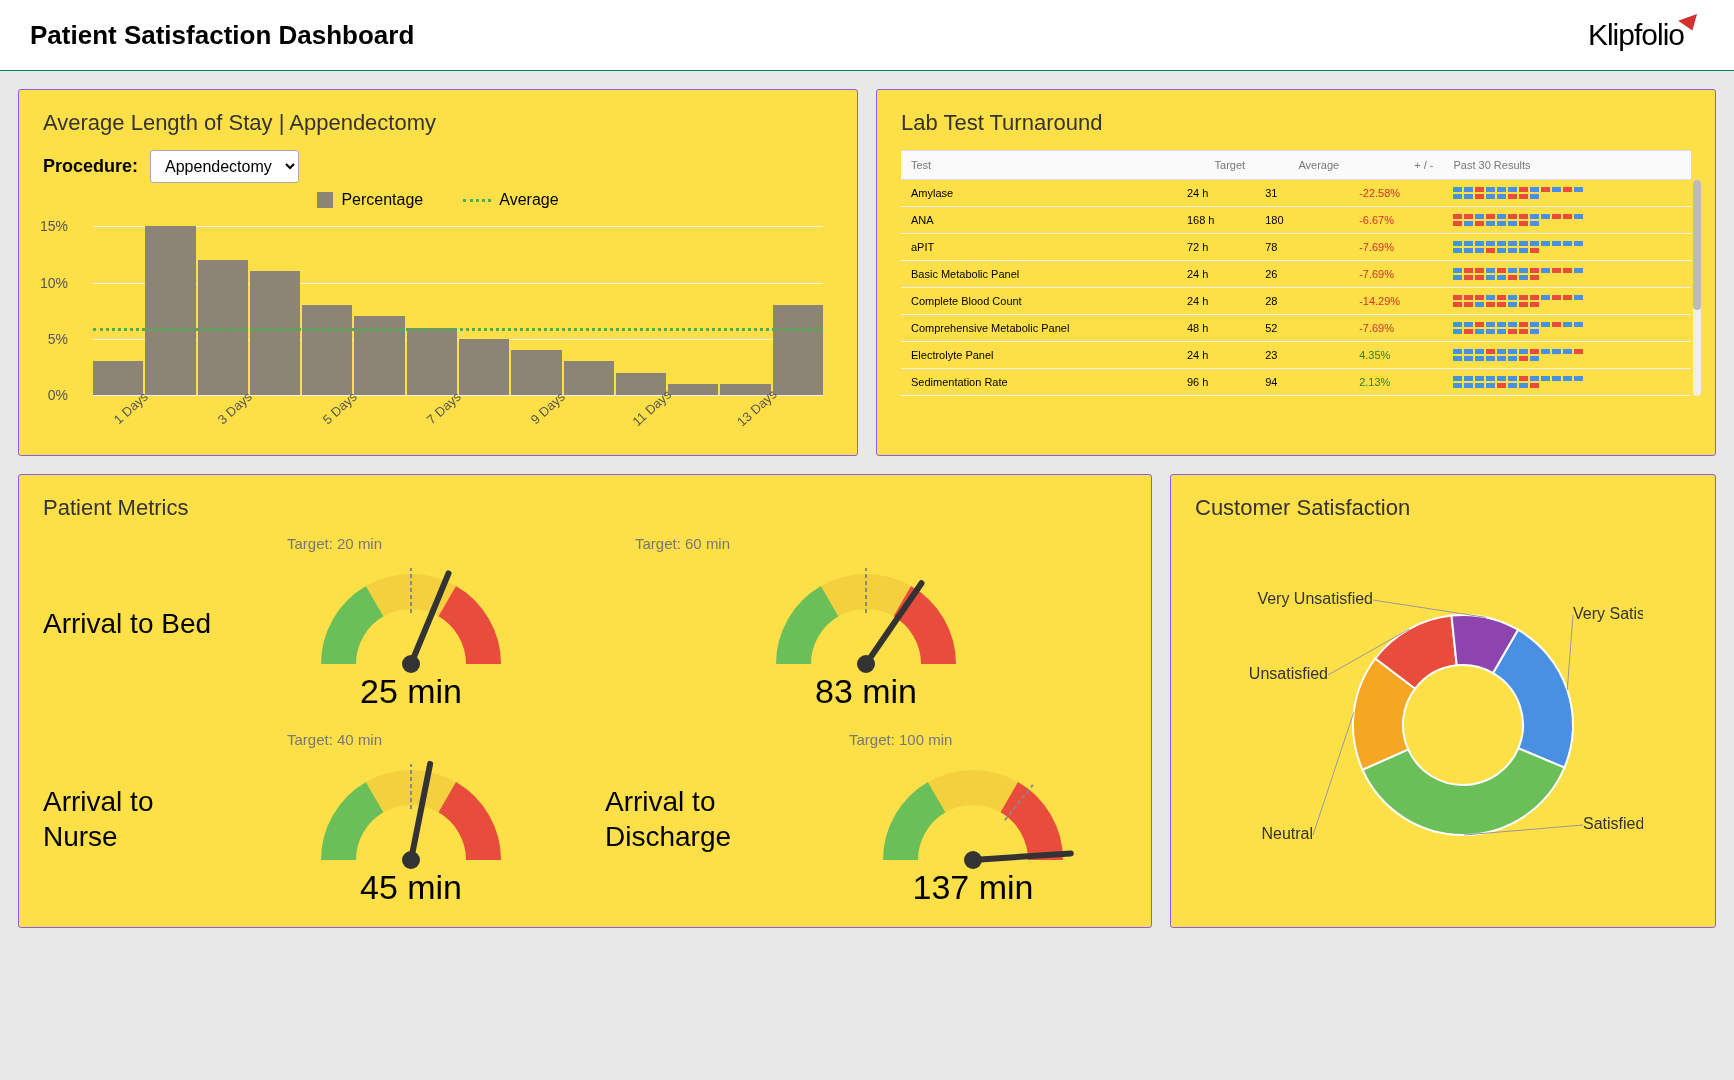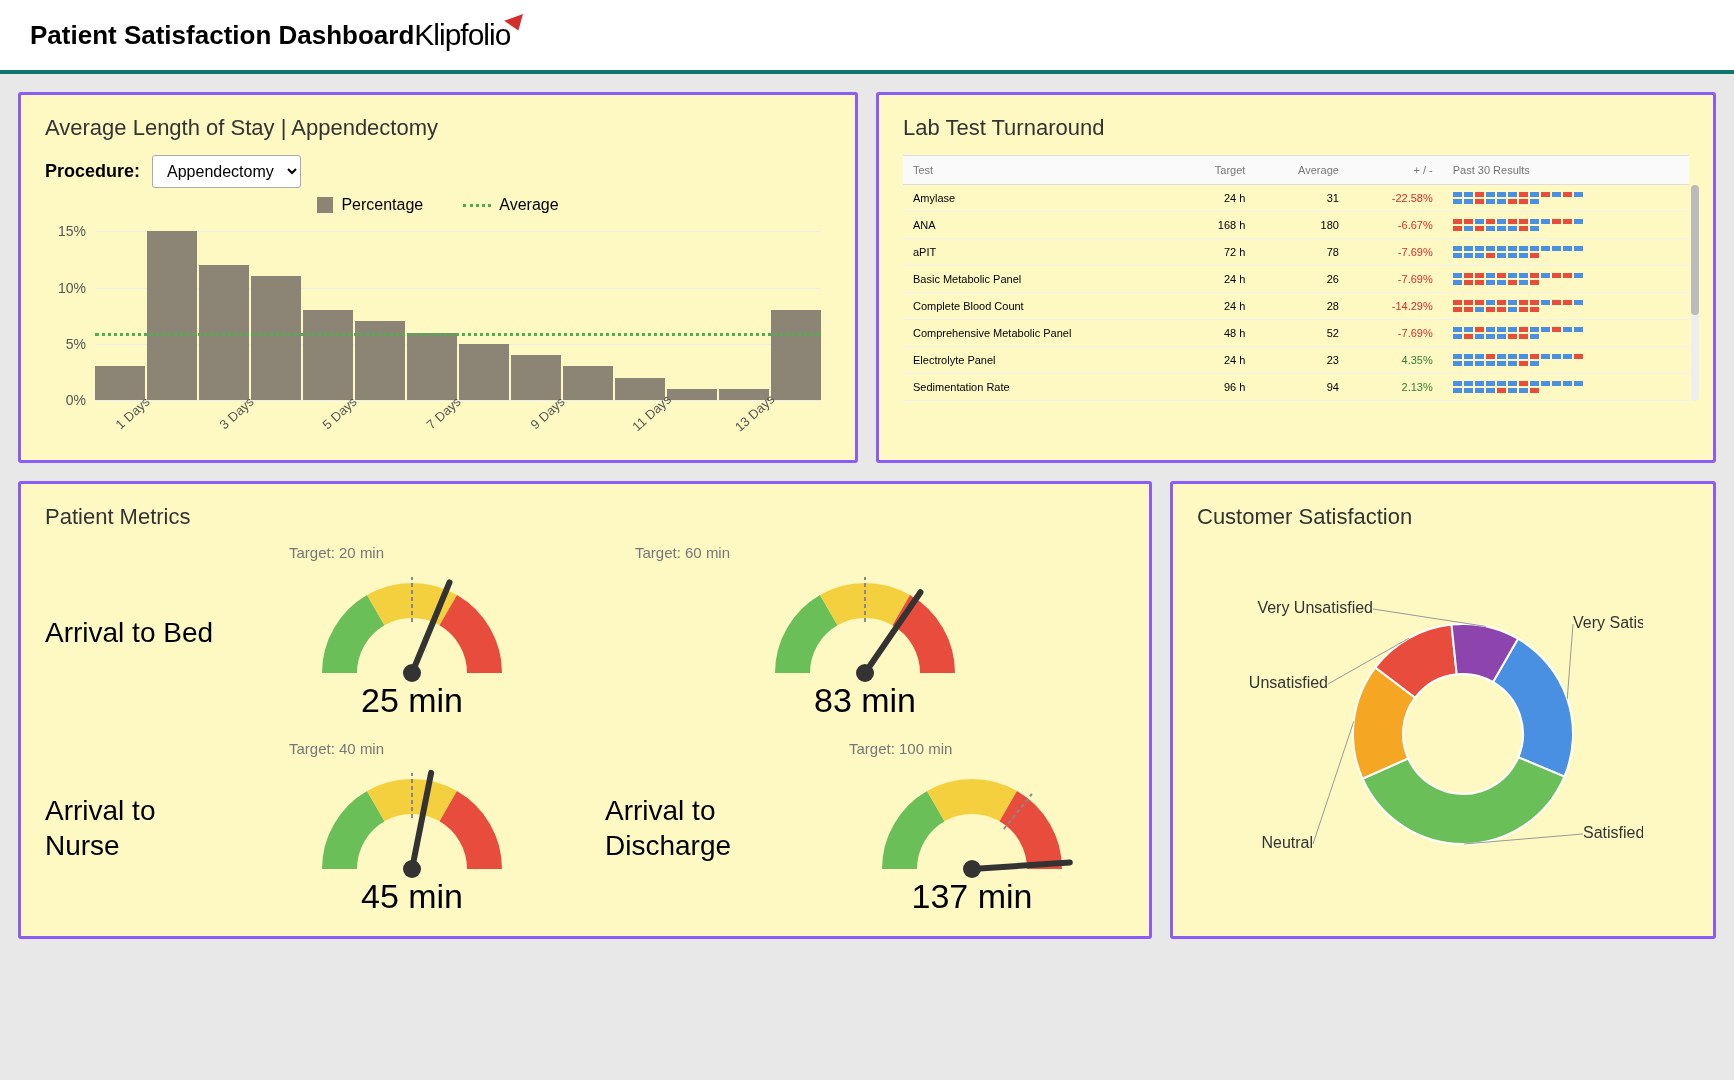--- a/index.html
+++ b/index.html
@@ -6,22 +6,23 @@
 body {
   font-family: -apple-system, BlinkMacSystemFont, "Segoe UI", Arial, sans-serif;
   background: #e8e8e8;
   width: 1734px;
   height: 1080px;
   overflow: hidden;
 }
 .header {
   background: #fff;
   padding: 18px 30px;
-  border-bottom: 4px solid #0f766e;
+  border-bottom: 1px solid #0f766e;
   display: flex;
+  justify-content: space-between;
   align-items: center;
 }
 .header h1 { font-size: 26px; font-weight: 700; }
 .logo { font-size: 30px; font-weight: 400; letter-spacing: -1px; position: relative; }
 .logo .tri {
   display: inline-block;
   width: 0; height: 0;
   border-left: 10px solid transparent;
   border-right: 10px solid transparent;
   border-top: 14px solid #d32f2f;
@@ -31,22 +32,22 @@
   left: -4px;
 }
 .grid {
   padding: 18px;
   display: grid;
   gap: 18px;
 }
 .row1 { grid-template-columns: 1fr 1fr; display: grid; gap: 18px; }
 .row2 { grid-template-columns: 1.35fr 0.65fr; display: grid; gap: 18px; }
 .card {
-  background: #fef9c3;
-  border: 3px solid #8b5cf6;
+  background: #fde047;
+  border: 1px solid #8b5cf6;
   border-radius: 3px;
   padding: 20px 24px;
 }
 .card-title { font-size: 22px; font-weight: 400; color: #333; margin-bottom: 14px; }
 
 .proc-row { display: flex; align-items: center; gap: 12px; margin-bottom: 8px; }
 .proc-row label { font-size: 18px; font-weight: 600; }
 .proc-select {
   padding: 6px 10px;
   border: 1px solid #aaa;
@@ -54,37 +55,37 @@
   font-size: 16px;
   background: #fff;
 }
 .legend { display: flex; gap: 40px; justify-content: center; font-size: 16px; margin-bottom: 6px; }
 .legend .item { display: flex; align-items: center; gap: 8px; }
 .legend .swatch { width: 16px; height: 16px; background: #8c8474; }
 .legend .dash { width: 28px; border-top: 3px dotted #4caf50; }
 
 .bar-chart { position: relative; height: 220px; margin-left: 50px; margin-right: 10px; }
 .y-axis { position: absolute; left: -50px; top: 0; bottom: 40px; width: 45px; }
-.y-tick { position: absolute; right: 4px; font-size: 14px; color: #555; transform: translateY(-50%); }
+.y-tick { position: absolute; right: 20px; font-size: 14px; color: #555; transform: translateY(-50%); }
 .y-line { position: absolute; left: 0; right: 0; border-top: 1px solid #eee; }
 .plot { position: absolute; left: 0; right: 0; top: 0; bottom: 40px; display: flex; align-items: flex-end; gap: 2px; }
 .bar { flex: 1; background: #8c8474; position: relative; }
 .avg-line { position: absolute; left: 0; right: 0; border-top: 3px dotted #4caf50; z-index: 2; }
 .x-labels { position: absolute; left: 0; right: 0; bottom: 0; height: 40px; display: flex; }
 .x-labels span { flex: 1; font-size: 13px; color: #555; text-align: center; transform: rotate(-42deg); transform-origin: top center; padding-top: 10px; }
 
 .lab-table { width: 100%; border-collapse: collapse; font-size: 11px; position: relative; }
 .lab-table th {
   text-align: left; font-weight: 400; color: #777;
   padding: 8px 10px; border-bottom: 1px solid #ddd; border-top: 1px solid #ddd;
   background: #fafafa;
 }
 .lab-table th.r { text-align: right; }
 .lab-table td { padding: 7px 10px; border-bottom: 1px solid #f0f0f0; }
-.lab-table td.r { text-align: right; }
+.lab-table td.r { }
 .neg { color: #d32f2f; }
 .pos { color: #2e7d32; }
 .spark { display: flex; gap: 2px; flex-wrap: wrap; width: 140px; }
 .spark i { width: 9px; height: 5px; display: inline-block; }
 .spark i.b { background: #4a90e2; }
 .spark i.r { background: #e74c3c; }
 .scrollbar { position: absolute; right: -10px; top: 30px; bottom: 0; width: 8px; background: #eee; border-radius: 4px; }
 .scrollbar .thumb { position: absolute; top: 0; left: 0; right: 0; height: 60%; background: #bbb; border-radius: 4px; }
 
 .metrics-grid { display: grid; grid-template-columns: 1fr 1fr; gap: 20px 40px; margin-top: 10px; }

